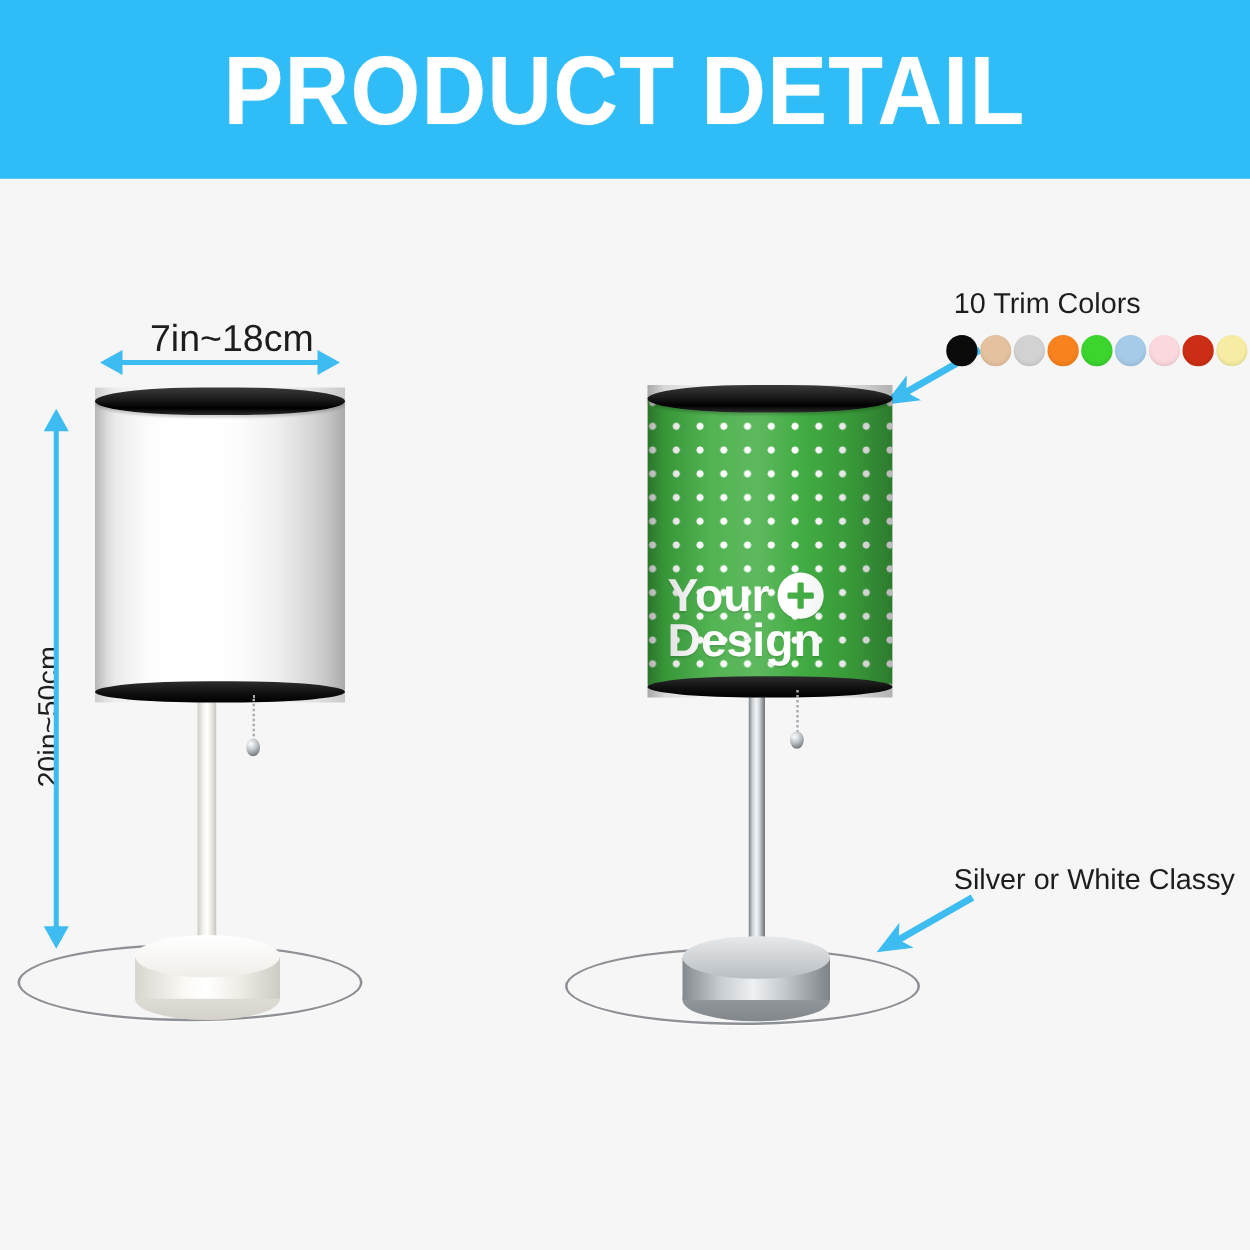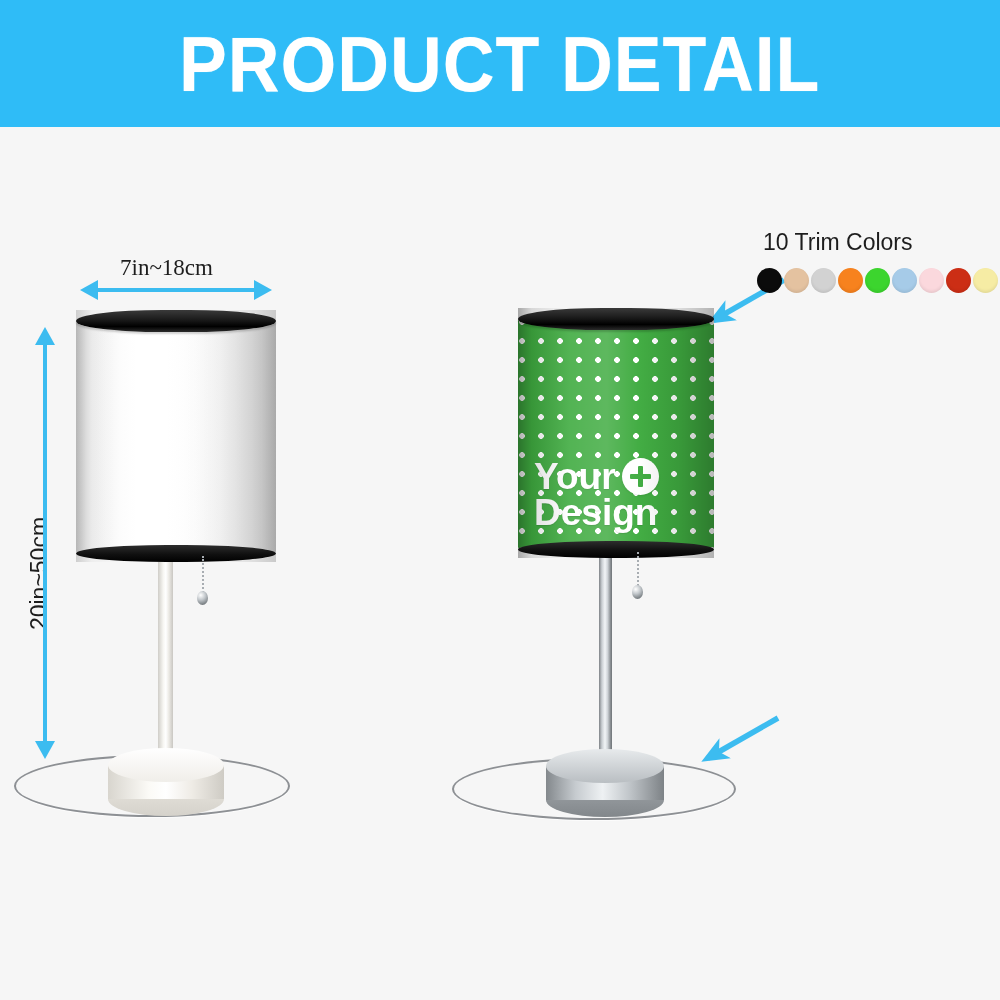--- a/index.html
+++ b/index.html
@@ -18,21 +18,21 @@
     height: 1000px;
     background: #f6f6f6;
     overflow: hidden;
   }
 
   
   #header-banner {
     position: absolute;
     left: 0; top: 0;
     width: 1000px;
-    height: 127px;
+    height: 143px;
     background: #2fbcf7;
     display: flex;
     align-items: center;
     justify-content: center;
   }
   #header-title {
     color: #ffffff;
     font-family: "Liberation Sans Narrow", "Liberation Sans", sans-serif;
     font-size: 78px;
     font-weight: bold;
@@ -219,21 +219,21 @@
 
   
   .anno-text {
     position: absolute;
     color: #1d1d1d;
     font-family: "Liberation Sans", sans-serif;
     font-size: 22px;
     white-space: nowrap;
     text-align: center;
   }
-  #width-label { left: 120px; top: 255px; font-size: 23px; font-family: Liberation Serif, serif; }
+  #width-label { left: 120px; top: 255px; font-size: 30px; }
   #height-label {
     left: -46px;
     top: 560px;
     width: 170px;
     text-align: center;
     transform: rotate(-90deg);
     transform-origin: center;
     font-size: 23px;
   }
   #trim-colors-label { left: 763px; top: 229px; font-size: 23px; }
@@ -377,20 +377,21 @@
     <defs>
       <marker id="ah1" markerWidth="5" markerHeight="5" refX="3.6" refY="2.5" orient="auto">
         <path d="M0,0.4 L5,2.5 L0,4.6 L1.3,2.5 Z" fill="#3cbcf0"></path>
       </marker>
     </defs>
     <line x1="84" y1="4" x2="14" y2="44" stroke="#3cbcf0" stroke-width="5.5" marker-end="url(#ah1)"></line>
   </svg>
 
   <div id="swatch-grid"><span class="swatch" style="background: rgb(11, 11, 11);"></span><span class="swatch" style="background: rgb(228, 194, 160);"></span><span class="swatch" style="background: rgb(210, 210, 210);"></span><span class="swatch" style="background: rgb(247, 130, 30);"></span><span class="swatch" style="background: rgb(60, 213, 46);"></span><span class="swatch" style="background: rgb(166, 203, 232);"></span><span class="swatch" style="background: rgb(251, 216, 221);"></span><span class="swatch" style="background: rgb(204, 46, 21);"></span><span class="swatch" style="background: rgb(246, 236, 164);"></span></div>
 
+  <div class="anno-text" id="classy-label">Silver or White Classy</div>
 
   <svg class="diag-arrow" style="left:694px; top:712px;" width="90" height="56" viewBox="0 0 90 56">
     <defs>
       <marker id="ah2" markerWidth="5" markerHeight="5" refX="3.6" refY="2.5" orient="auto">
         <path d="M0,0.4 L5,2.5 L0,4.6 L1.3,2.5 Z" fill="#3cbcf0"></path>
       </marker>
     </defs>
     <line x1="84" y1="6" x2="14" y2="46" stroke="#3cbcf0" stroke-width="5.5" marker-end="url(#ah2)"></line>
   </svg>
 

